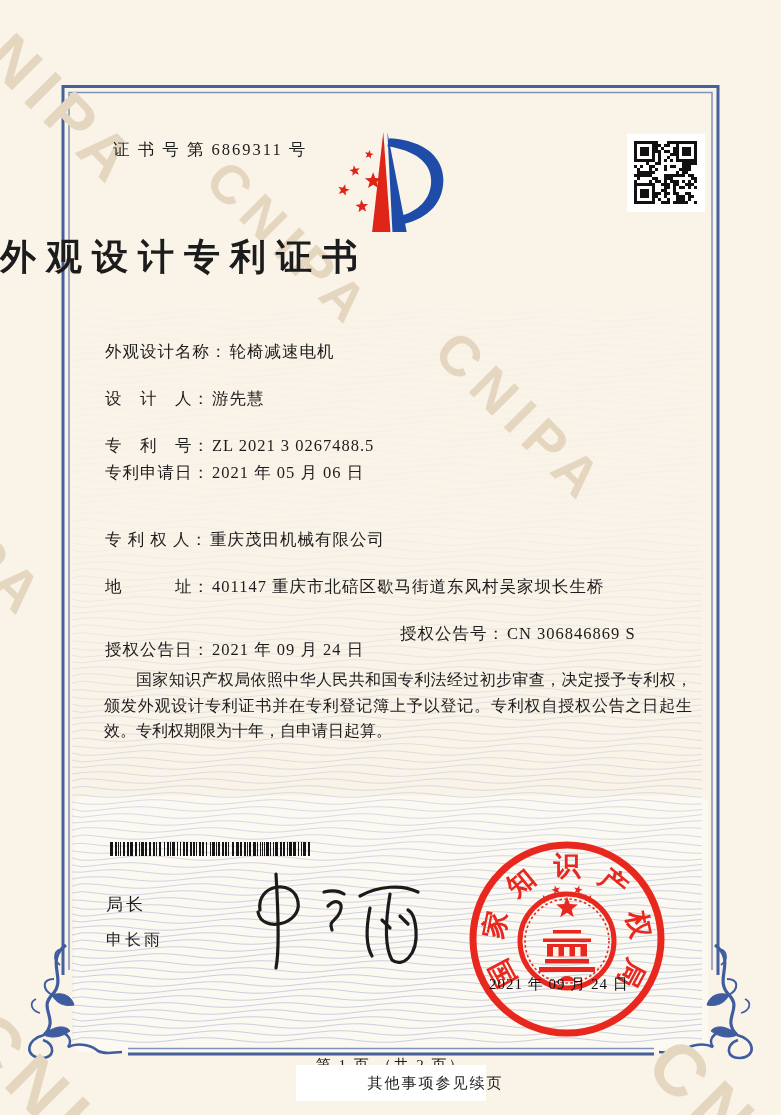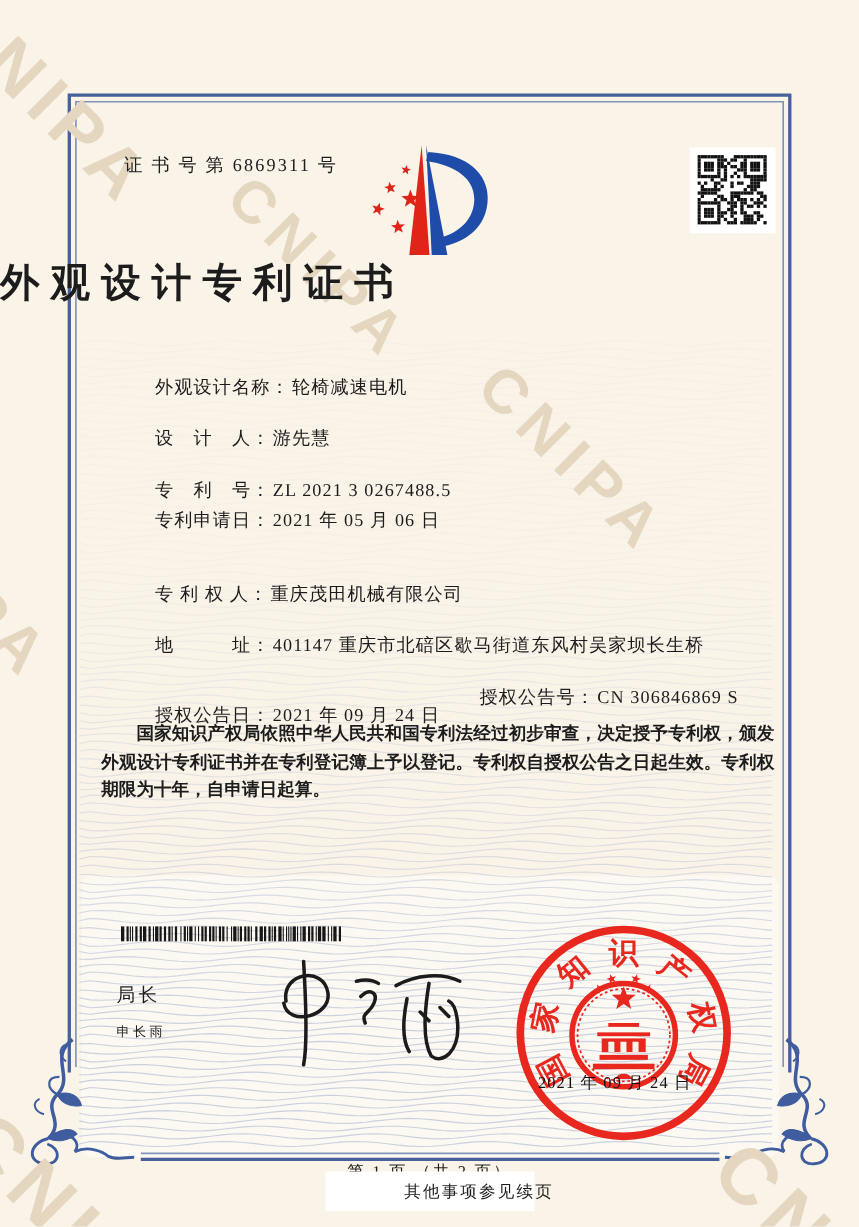--- a/index.html
+++ b/index.html
@@ -9,30 +9,30 @@
   .wm{position:absolute;z-index:1;font-family:"Liberation Sans","DejaVu Sans",sans-serif;
       font-weight:700;color:#e5d7bf;letter-spacing:9px;transform:rotate(45deg);
       transform-origin:0 0;white-space:nowrap;user-select:none;}
   .content{position:absolute;z-index:2;}
   #cert-no{left:113px;top:139px;font-size:16.5px;letter-spacing:2px;}
   #qr-box{left:627px;top:134px;width:78px;height:78px;background:#fff;}
   #logo{left:322px;top:126px;}
   #title{left:0;top:233px;width:781px;text-align:left;font-size:36px;font-weight:700;
          letter-spacing:10px;}
   .frow{left:105px;font-size:16.5px;letter-spacing:1px;white-space:nowrap;}
-  .frow .lab{margin-right:2px;margin-left:36px;}
+  .frow .lab{margin-right:2px;}
   #grant-no{left:400px;}
   #body-text{left:92px;top:655px;width:612px;font-size:16px;line-height:25.5px;
              text-align:justify;}
-  #body-text p{margin:0;text-indent:2em;font-weight:bold;}
+  #body-text p{margin:12px;text-indent:2em;}
   #barcode{left:110px;top:842px;}
   #sig-title{left:106px;top:893px;font-family:"Liberation Sans","DejaVu Sans",sans-serif;
              font-size:17px;letter-spacing:3px;}
   #sig-name{left:106px;top:930px;font-family:Liberation Mono, monospace;
-            font-size:12px;letter-spacing:3px;}
+            font-size:16px;letter-spacing:3px;}
   #signature{left:232px;top:868px;}
   #seal{left:464px;top:836px;}
   #seal-date{left:489px;top:975px;font-size:15px;letter-spacing:1px;color:#111;z-index:3;}
   #page-no{left:0;top:1056px;width:781px;text-align:center;font-size:15px;letter-spacing:2px;}
   #note-box{left:296px;top:1065px;width:190px;height:36px;background:#fff;z-index:2;}
   #note-text{left:0;top:1074px;width:781px;text-align:center;font-size:15px;letter-spacing:2px;z-index:3;padding-left:45px;}
 </style>
 </head>
 <body>
 

